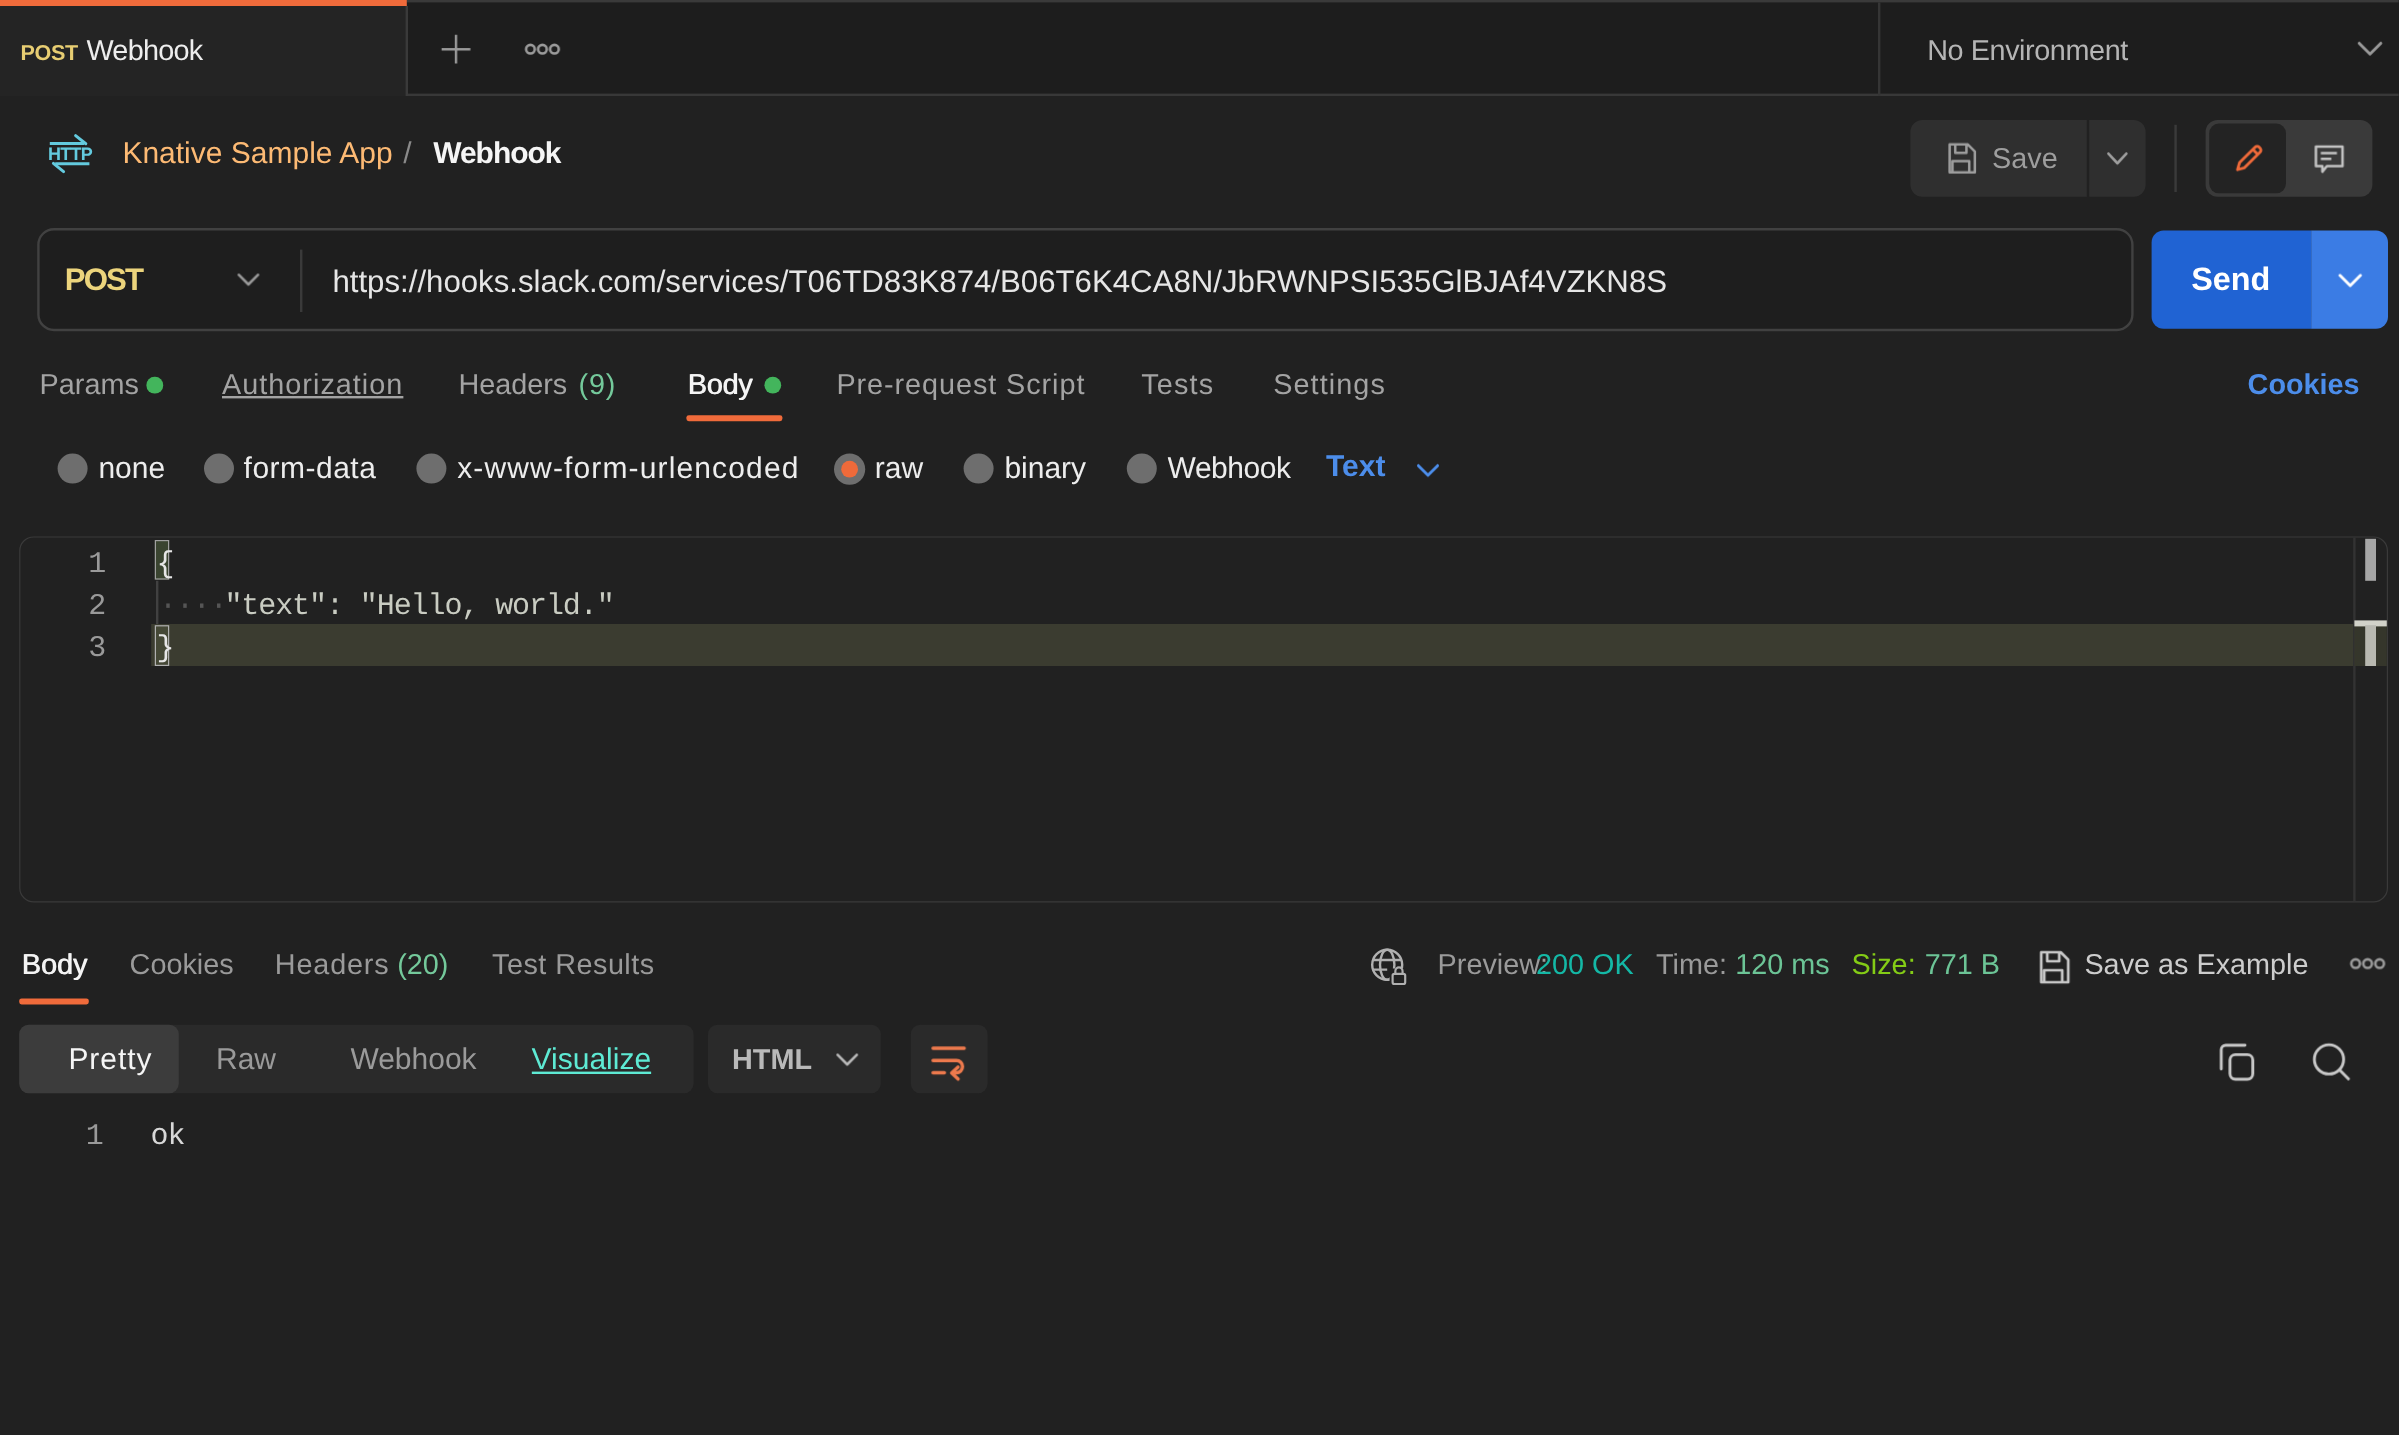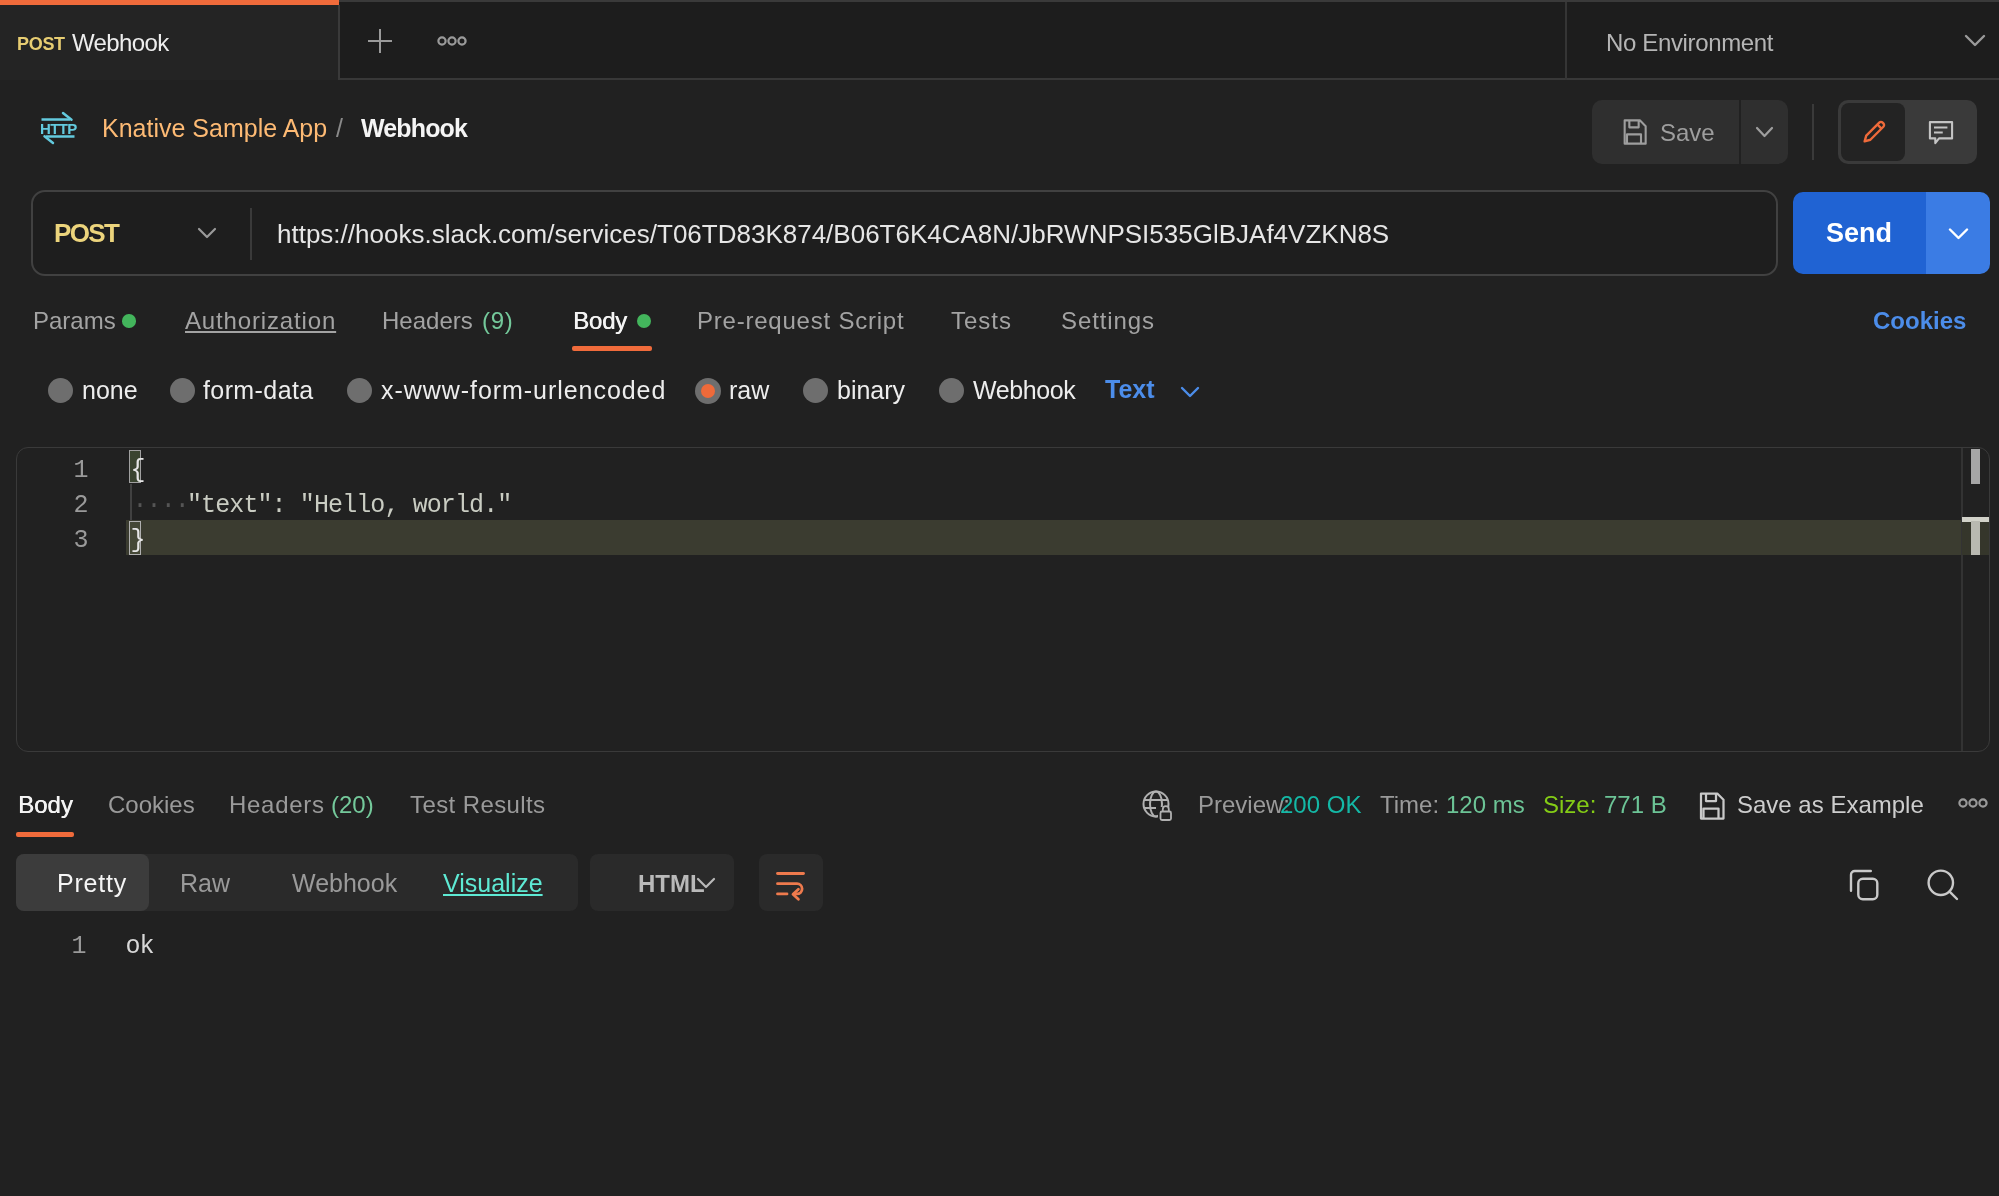--- a/index.html
+++ b/index.html
@@ -175,21 +175,21 @@
 </svg>
 
 <div class="abs" style="left:16px;top:854px;width:562px;height:57px;background:#2a2a2a;border-radius:8px;"></div>
 <div class="abs" style="left:16px;top:854px;width:133px;height:57px;background:#3c3c3c;border-radius:8px;"></div>
 <div class="t" style="left:47px;top:869px;font-size:25px;color:#f5f5f5;letter-spacing:0.8px;margin-left:10px;">Pretty</div>
 <div class="t" style="left:180px;top:869px;font-size:25px;color:#9a9a9a;">Raw</div>
 <div class="t" style="left:292px;top:869px;font-size:25px;color:#9a9a9a;">Webhook</div>
 <div class="t" style="left:443px;top:869px;font-size:25px;color:#5eead4;text-decoration:underline;">Visualize</div>
 
 <div class="abs" style="left:590px;top:854px;width:144px;height:57px;background:#2a2a2a;border-radius:8px;"></div>
-<div class="t" style="left:610px;top:870px;font-size:24px;color:#b9b9b9;font-weight:600;margin-left:28px;">HTML</div>
+<div class="t" style="left:610px;top:870px;font-size:24px;color:#b9b9b9;font-weight:600;">HTML</div>
 <svg class="abs" style="left:696px;top:878px;" width="20" height="11" viewBox="0 0 20 11">
   <path d="M2 1 L10 9 L18 1" stroke="#b9b9b9" stroke-width="2.2" fill="none" stroke-linecap="round" stroke-linejoin="round"></path>
 </svg>
 
 <div class="abs" style="left:759px;top:854px;width:64px;height:57px;background:#2a2a2a;border-radius:8px;"></div>
 <svg class="abs" style="left:775px;top:866px;" width="33" height="36" viewBox="0 0 33 36">
   <path d="M2.5 7.5 H28.5" stroke="#ee7a4d" stroke-width="2.8" fill="none" stroke-linecap="round"></path>
   <path d="M2.5 17.7 H22 a5.1 5.1 0 0 1 0 10.2 H19.5" stroke="#ee7a4d" stroke-width="2.8" fill="none" stroke-linecap="round"></path>
   <path d="M23.4 23.2 L18 28.2 L23.4 33.2" stroke="#ee7a4d" stroke-width="2.8" fill="none" stroke-linecap="round" stroke-linejoin="round"></path>
   <path d="M2.5 27.9 H12" stroke="#ee7a4d" stroke-width="2.8" fill="none" stroke-linecap="round"></path>

